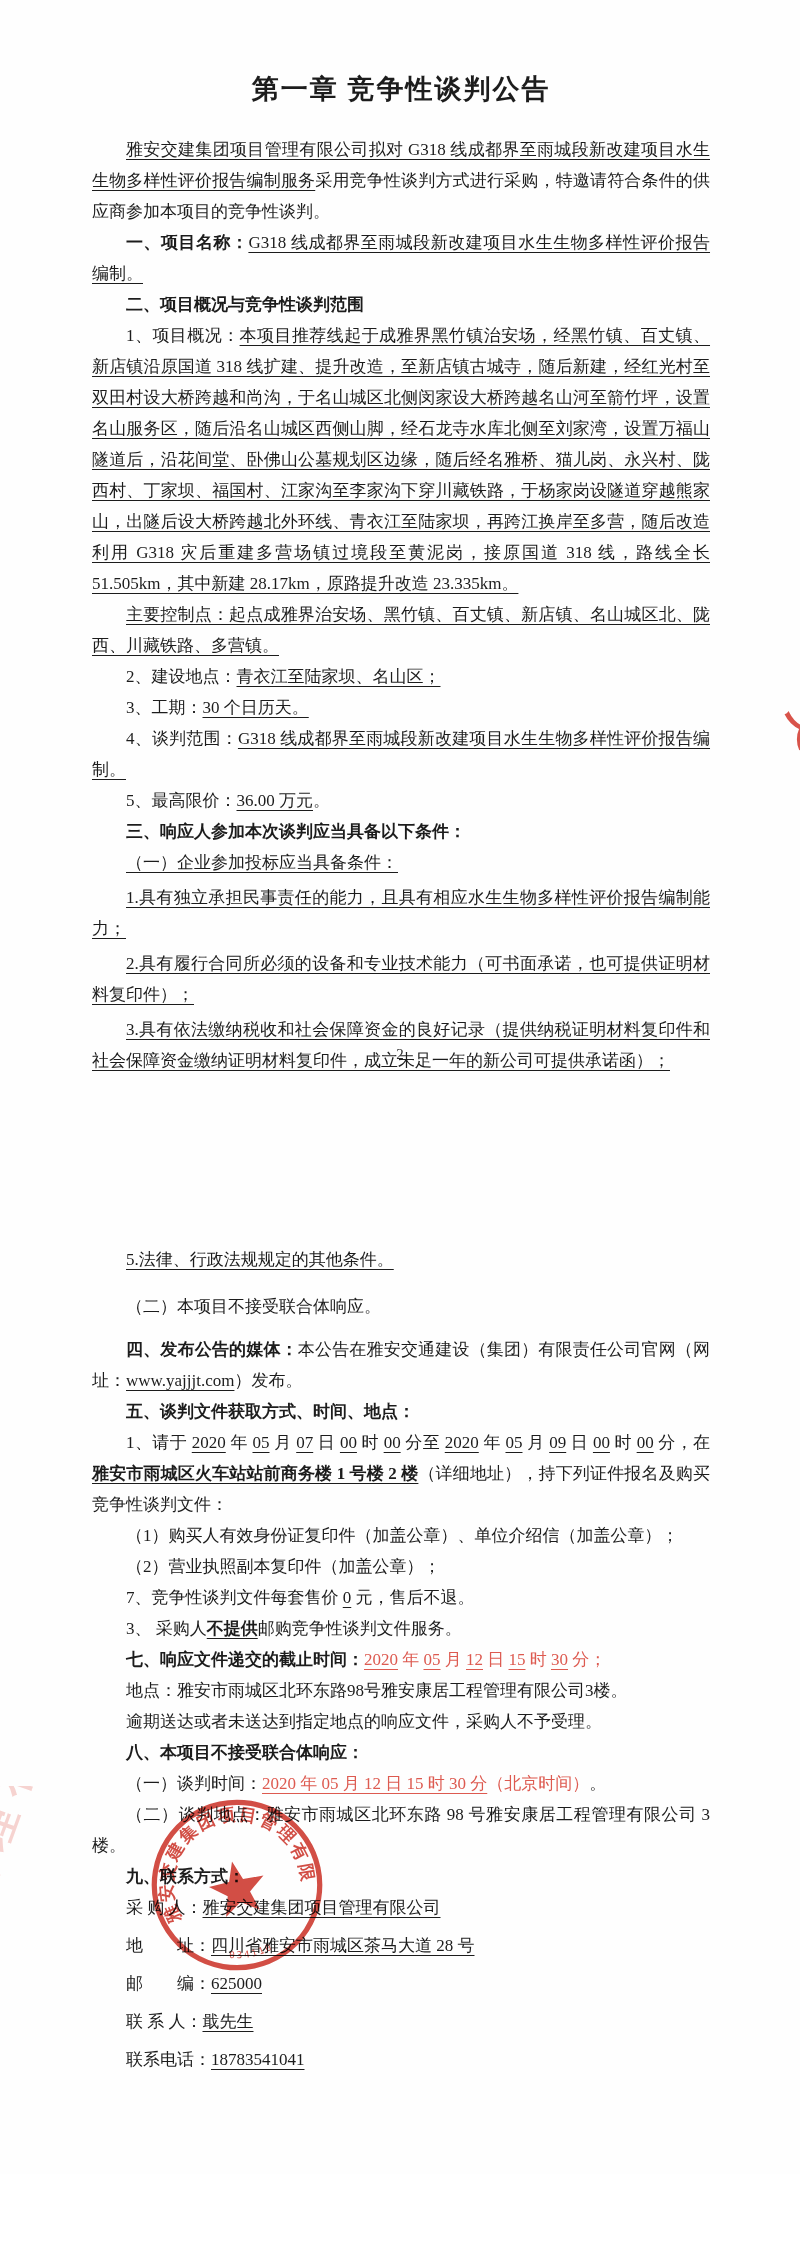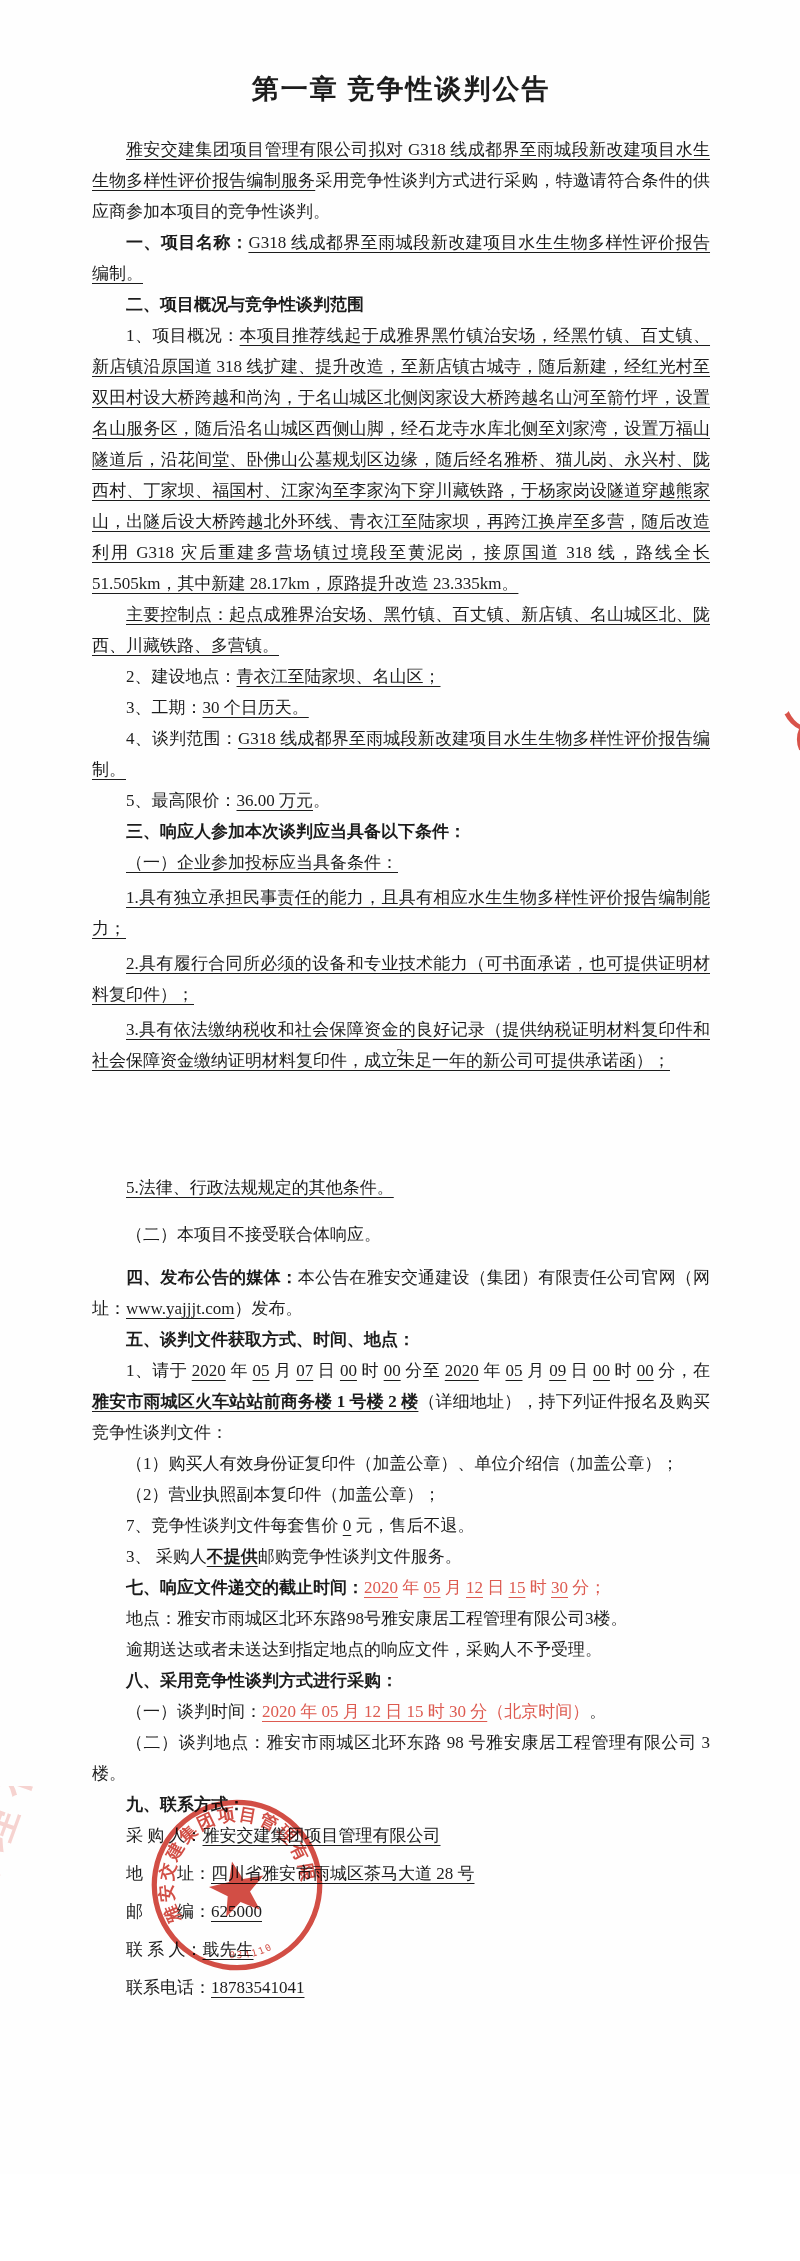--- a/index.html
+++ b/index.html
@@ -7,21 +7,21 @@
     position:relative;
     width:800px;
     height:2174px;
     background:#fefefe;
     font-family:"Liberation Serif","DejaVu Serif",serif;
     color:#1c1c1c;
     overflow:hidden;
   }
   .block{position:absolute;left:92px;width:618px;}
   #block1{top:70px;}
-  #block2{top:1172px;}
+  #block2{top:1244px;}
   h1.doc-title{
     font-size:27px;
     line-height:38px;
     font-weight:bold;
     text-align:center;
     margin:0 0 26px 0;
     letter-spacing:2px;
   }
   p.para{
     margin:0;
@@ -123,21 +123,21 @@
     <p class="para"><span class="b">四、发布公告的媒体：</span><span>本公告在雅安交通建设（集团）有限责任公司官网（网址：</span><span class="u">www.yajjjt.com</span><span>）发布。</span></p>
     <p class="para"><span class="b">五、谈判文件获取方式、时间、地点：</span></p>
     <p class="para"><span>1、请于 </span><span class="u">2020</span><span> 年 </span><span class="u">05</span><span> 月 </span><span class="u">07</span><span> 日 </span><span class="u">00</span><span> 时 </span><span class="u">00</span><span> 分至 </span><span class="u">2020</span><span> 年 </span><span class="u">05</span><span> 月 </span><span class="u">09</span><span> 日 </span><span class="u">00</span><span> 时 </span><span class="u">00</span><span> 分，在</span><span class="bu">雅安市雨城区火车站站前商务楼 1 号楼 2 楼</span><span>（详细地址），持下列证件报名及购买竞争性谈判文件：</span></p>
     <p class="para"><span>（1）购买人有效身份证复印件（加盖公章）、单位介绍信（加盖公章）；</span></p>
     <p class="para"><span>（2）营业执照副本复印件（加盖公章）；</span></p>
     <p class="para"><span>7、竞争性谈判文件每套售价 </span><span class="u">0</span><span> 元，售后不退。</span></p>
     <p class="para"><span>3、 采购人</span><span class="bu">不提供</span><span>邮购竞争性谈判文件服务。</span></p>
     <p class="para"><span class="b">七、响应文件递交的截止时间：</span><span class="ru">2020</span><span class="r"> 年 </span><span class="ru">05</span><span class="r"> 月 </span><span class="ru">12</span><span class="r"> 日 </span><span class="ru">15</span><span class="r"> 时 </span><span class="ru">30</span><span class="r"> 分；</span></p>
     <p class="para"><span>地点：雅安市雨城区北环东路98号雅安康居工程管理有限公司3楼。</span></p>
     <p class="para"><span>逾期送达或者未送达到指定地点的响应文件，采购人不予受理。</span></p>
-    <p class="para"><span class="b">八、采用竞争性谈判方式进行采购：</span></p>
+    <p class="para"><span class="b">八、本项目不接受联合体响应：</span></p>
     <p class="para"><span>（一）谈判时间：</span><span class="ru">2020 年 05 月 12 日 15 时 30 分</span><span class="r">（北京时间）</span><span>。</span></p>
     <p class="para"><span>（二）谈判地点：雅安市雨城区北环东路 98 号雅安康居工程管理有限公司 3 楼。</span></p>
     <p class="para"><span class="b">九、联系方式：</span></p>
     <p class="para contact"><span>采 购 人：</span><span class="u">雅安交建集团项目管理有限公司</span></p>
     <p class="para contact"><span>地　　址：</span><span class="u">四川省雅安市雨城区茶马大道 28 号</span></p>
     <p class="para contact"><span>邮　　编：</span><span class="u">625000</span></p>
     <p class="para contact"><span>联 系 人：</span><span class="u">戢先生</span></p>
     <p class="para contact"><span>联系电话：</span><span class="u">18783541041</span></p>
   </div>
 

